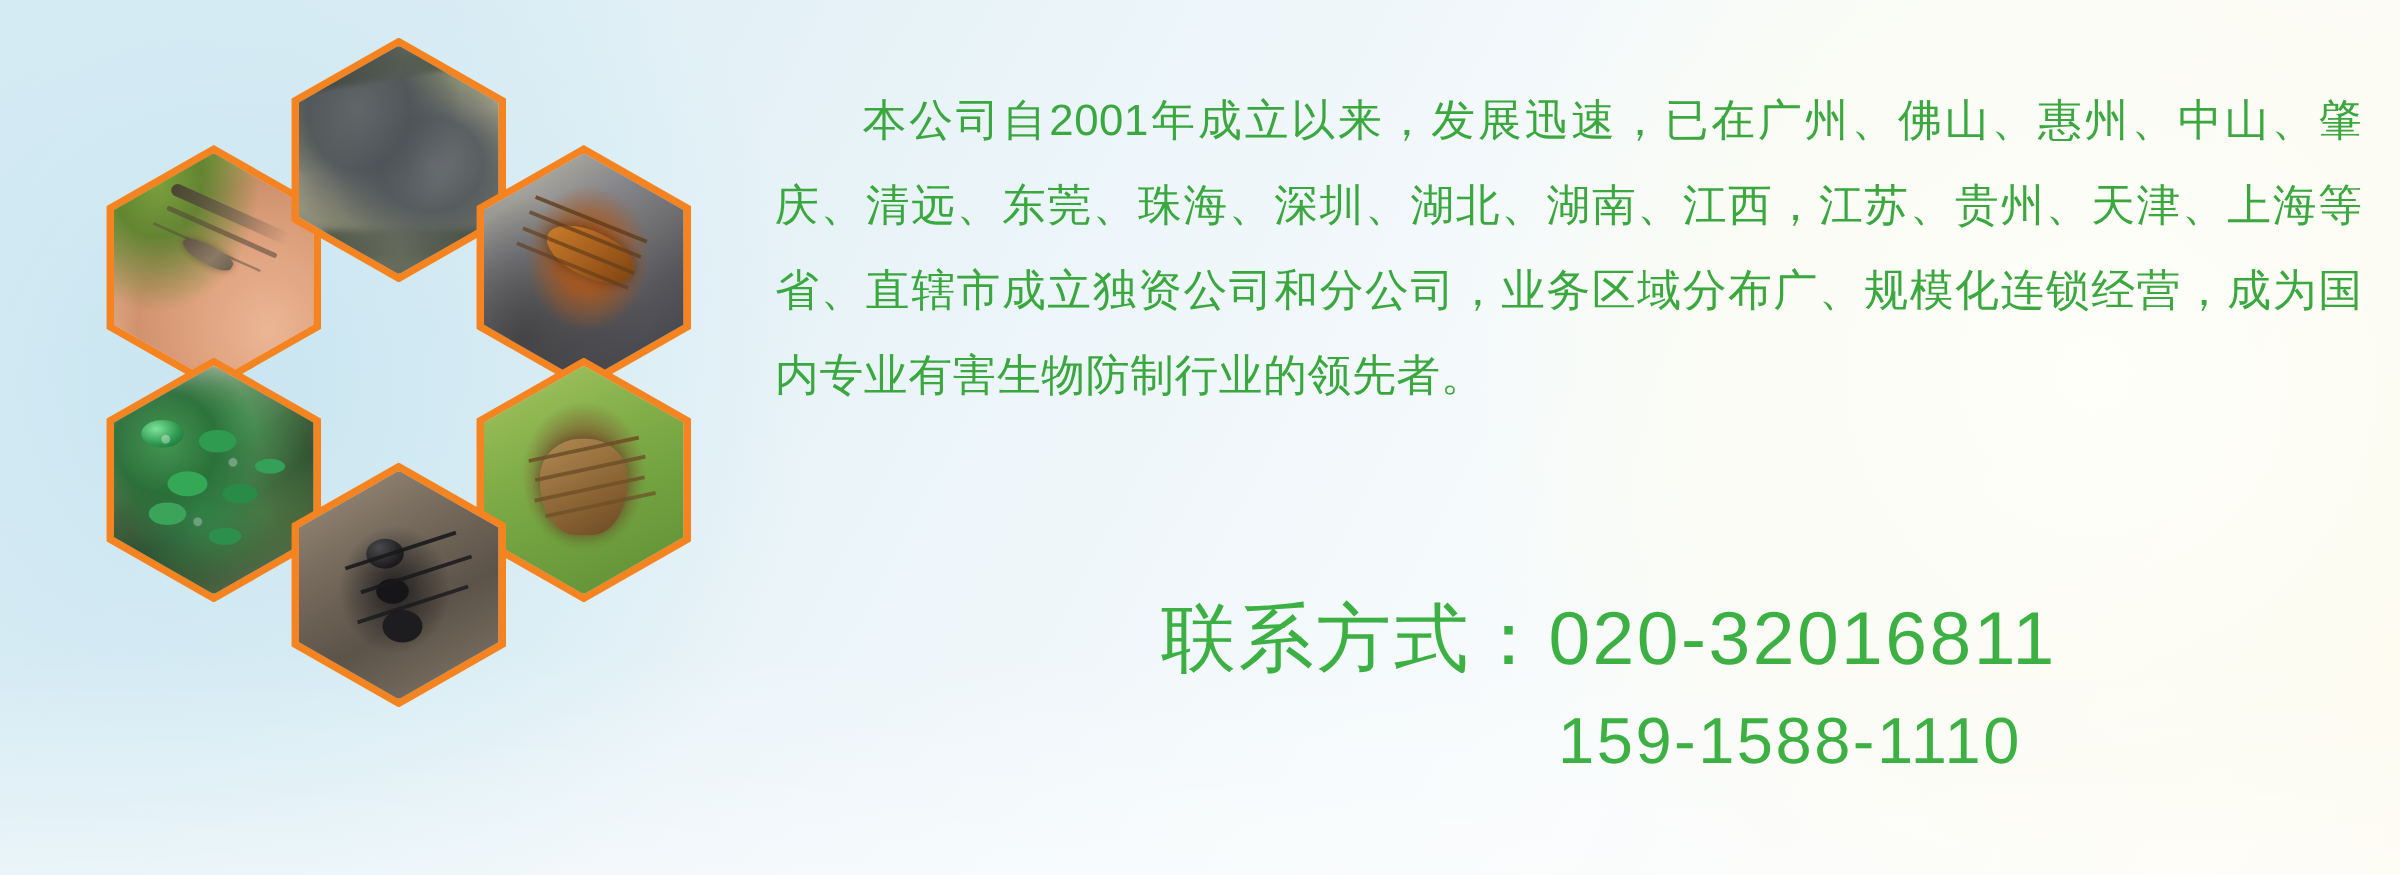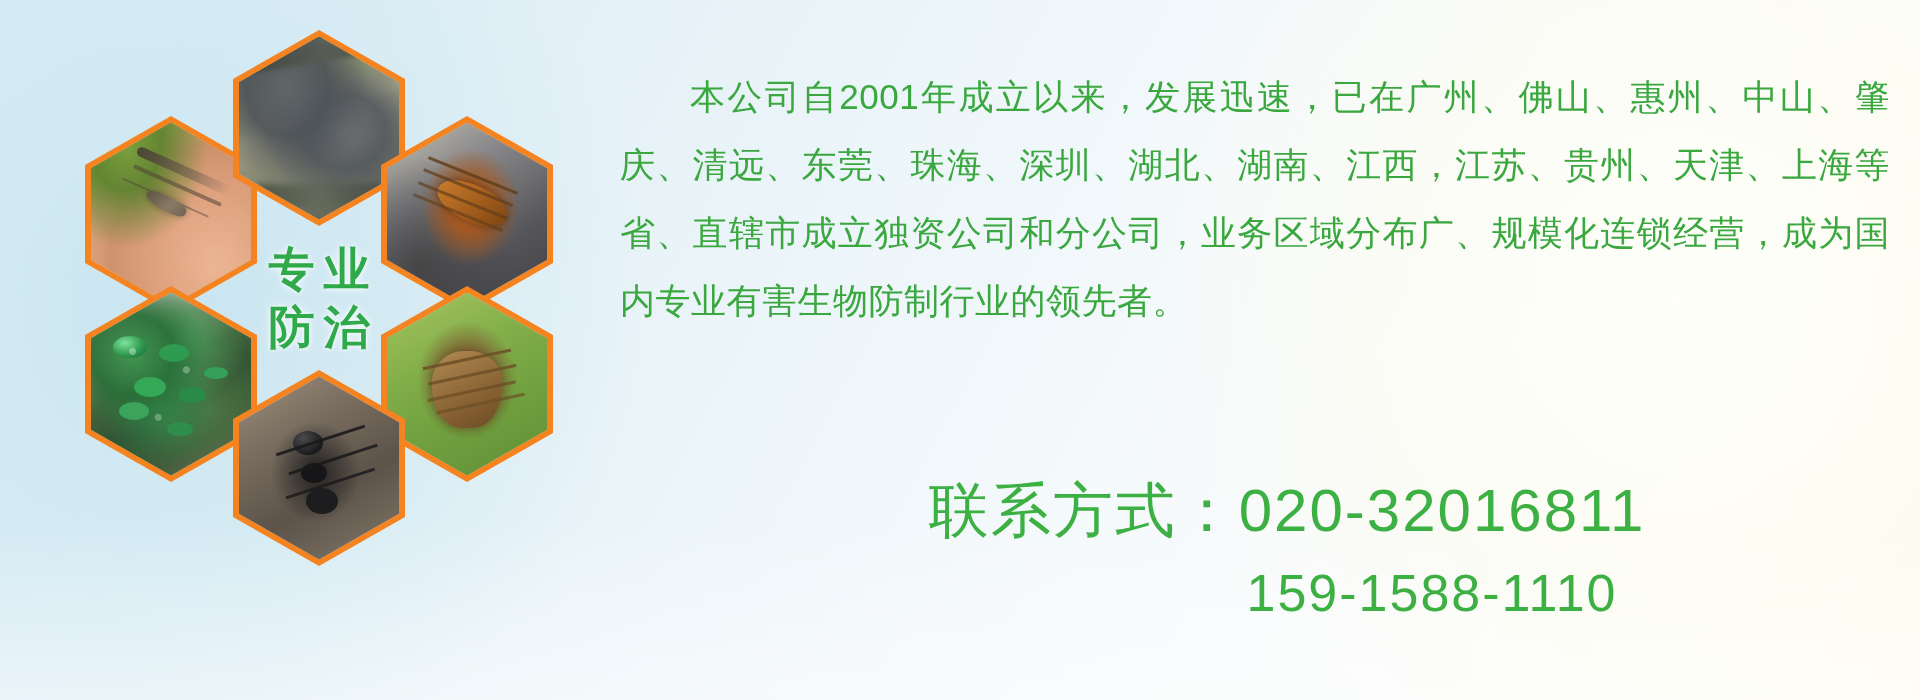--- a/index.html
+++ b/index.html
@@ -405,26 +405,20 @@
         <div class="art art-bug"></div>
       </div>
     </div>
 
     <div class="hex" id="hex-ant">
       <div class="inner">
         <div class="art art-ant"></div>
       </div>
     </div>
 
-    <div class="hex" id="hex-center">
-      <div class="center-text">
-        <div class="center-line">专业</div>
-        <div class="center-line">防治</div>
-      </div>
-    </div>
 
   </div>
 
   <div id="copy">
     <p id="intro-paragraph">本公司自2001年成立以来，发展迅速，已在广州、佛山、惠州、中山、肇庆、清远、东莞、珠海、深圳、湖北、湖南、江西，江苏、贵州、天津、上海等省、直辖市成立独资公司和分公司，业务区域分布广、规模化连锁经营，成为国内专业有害生物防制行业的领先者。</p>
   </div>
 
   <div id="contact-block">
     <div id="contact-line-1">联系方式：020-32016811</div>
     <div id="contact-line-2">159-1588-1110</div>

